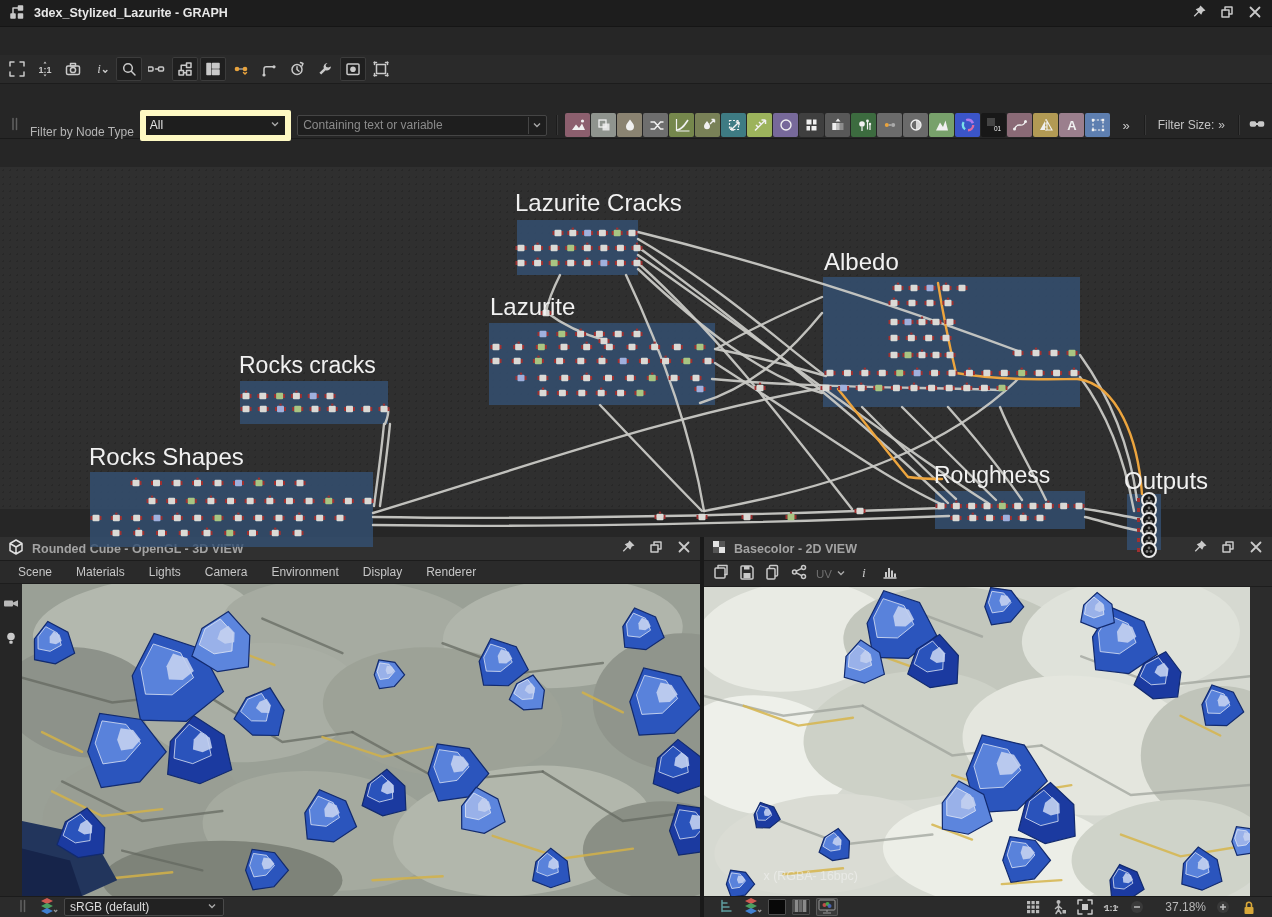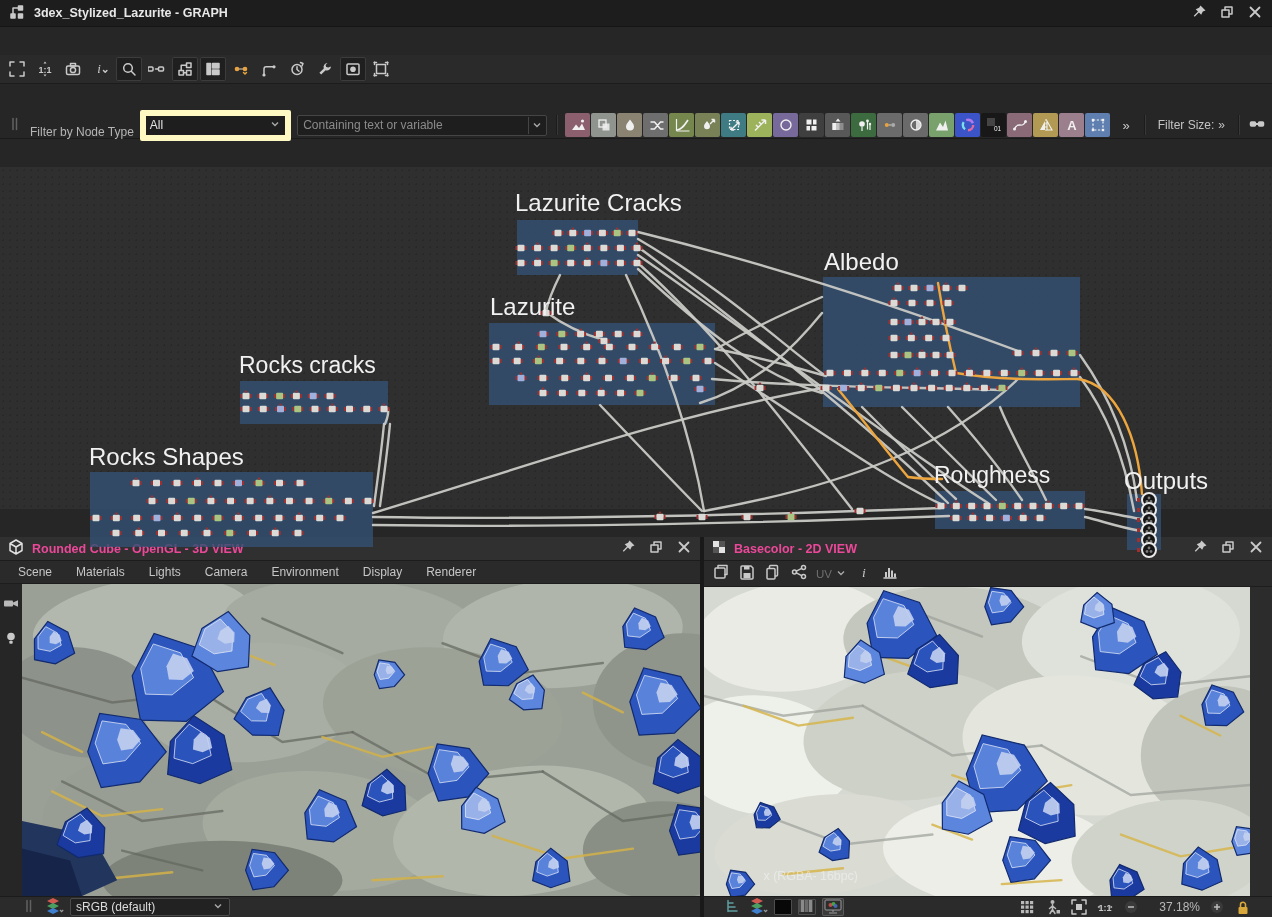--- a/index.html
+++ b/index.html
@@ -29,31 +29,31 @@
   .psize{color:#c3c3c3;white-space:nowrap;display:flex;gap:4px;align-items:center;padding:0 4px;}
   .canvas{flex:1;position:relative;background:#2f2f2f;
      background-image:radial-gradient(#282828 1px, transparent 1px);background-size:7px 7px;}
   .canvas svg{position:absolute;inset:0;}
   
   .bottom{flex:0 0 380px;display:flex;background:#1a1a1a;}
   .panel{display:flex;flex-direction:column;background:#262626;}
   .panel.p3d{width:700px;}
   .panel.p2d{width:568px;border-left:4px solid #191919;}
   .phead{height:23px;background:#303030;display:flex;align-items:center;gap:7px;padding:0 7px;border-bottom:1px solid #1c1c1c;flex:0 0 auto;}
-  .phead .ptitle{font-weight:bold;color:#ec4899;font-size:12.5px;}
+  .phead .ptitle{font-weight:bold;color:#a3a3a3;font-size:12.5px;}
   .menubar{height:22px;background:#2a2a2a;display:flex;align-items:center;gap:0;padding:0 6px;flex:0 0 auto;border-bottom:1px solid #1d1d1d;}
   .menubar .mi{padding:0 12px;color:#c6c6c6;font-size:12px;}
   .vtoolbar2{height:25px;background:#2a2a2a;display:flex;align-items:center;gap:8px;padding:0 8px;flex:0 0 auto;border-bottom:1px solid #1d1d1d;}
   .uvlbl{color:#6f6f6f;display:flex;align-items:center;gap:3px;font-size:11.5px;}
   .viewport{flex:1;position:relative;overflow:hidden;display:flex;}
   .side3d{width:22px;background:#262626;display:flex;flex-direction:column;align-items:center;padding-top:10px;gap:14px;flex:0 0 auto;}
   .scenebox{flex:1;position:relative;}
   .scenebox svg{position:absolute;inset:0;width:100%;height:100%;}
   .band2d{width:22px;background:#2c2c2c;flex:0 0 auto;}
-  .statusbar{height:20px;background:#2b2b2b;border-top:1px solid #1b1b1b;display:flex;align-items:center;gap:6px;padding:0 20px;flex:0 0 auto;}
+  .statusbar{height:20px;background:#2b2b2b;border-top:1px solid #1b1b1b;display:flex;align-items:center;gap:6px;padding:0 14px;flex:0 0 auto;}
   .colorspace{width:148px;height:16px;background:#222;border:1px solid #4a4a4a;border-radius:2px;display:flex;align-items:center;padding:0 5px;color:#dcdcdc;}
   .colorspace .cap{margin-left:auto;}
   .sw{width:16px;height:14px;border:1px solid #4e4e4e;border-radius:1px;}
   .sw.black{background:#080808;}
   .mon{width:22px;height:18px;background:#3a3a3a;box-shadow:inset 0 0 0 1px #5a5a5a;border-radius:2px;display:flex;align-items:center;justify-content:center;}
   .zright{margin-left:auto;display:flex;align-items:center;gap:8px;}
   .zoomval{color:#b9b9b9;min-width:52px;text-align:right;font-size:12px;}
   .sbtn{display:flex;align-items:center;justify-content:center;width:18px;height:16px;}
 </style>
 </head>

